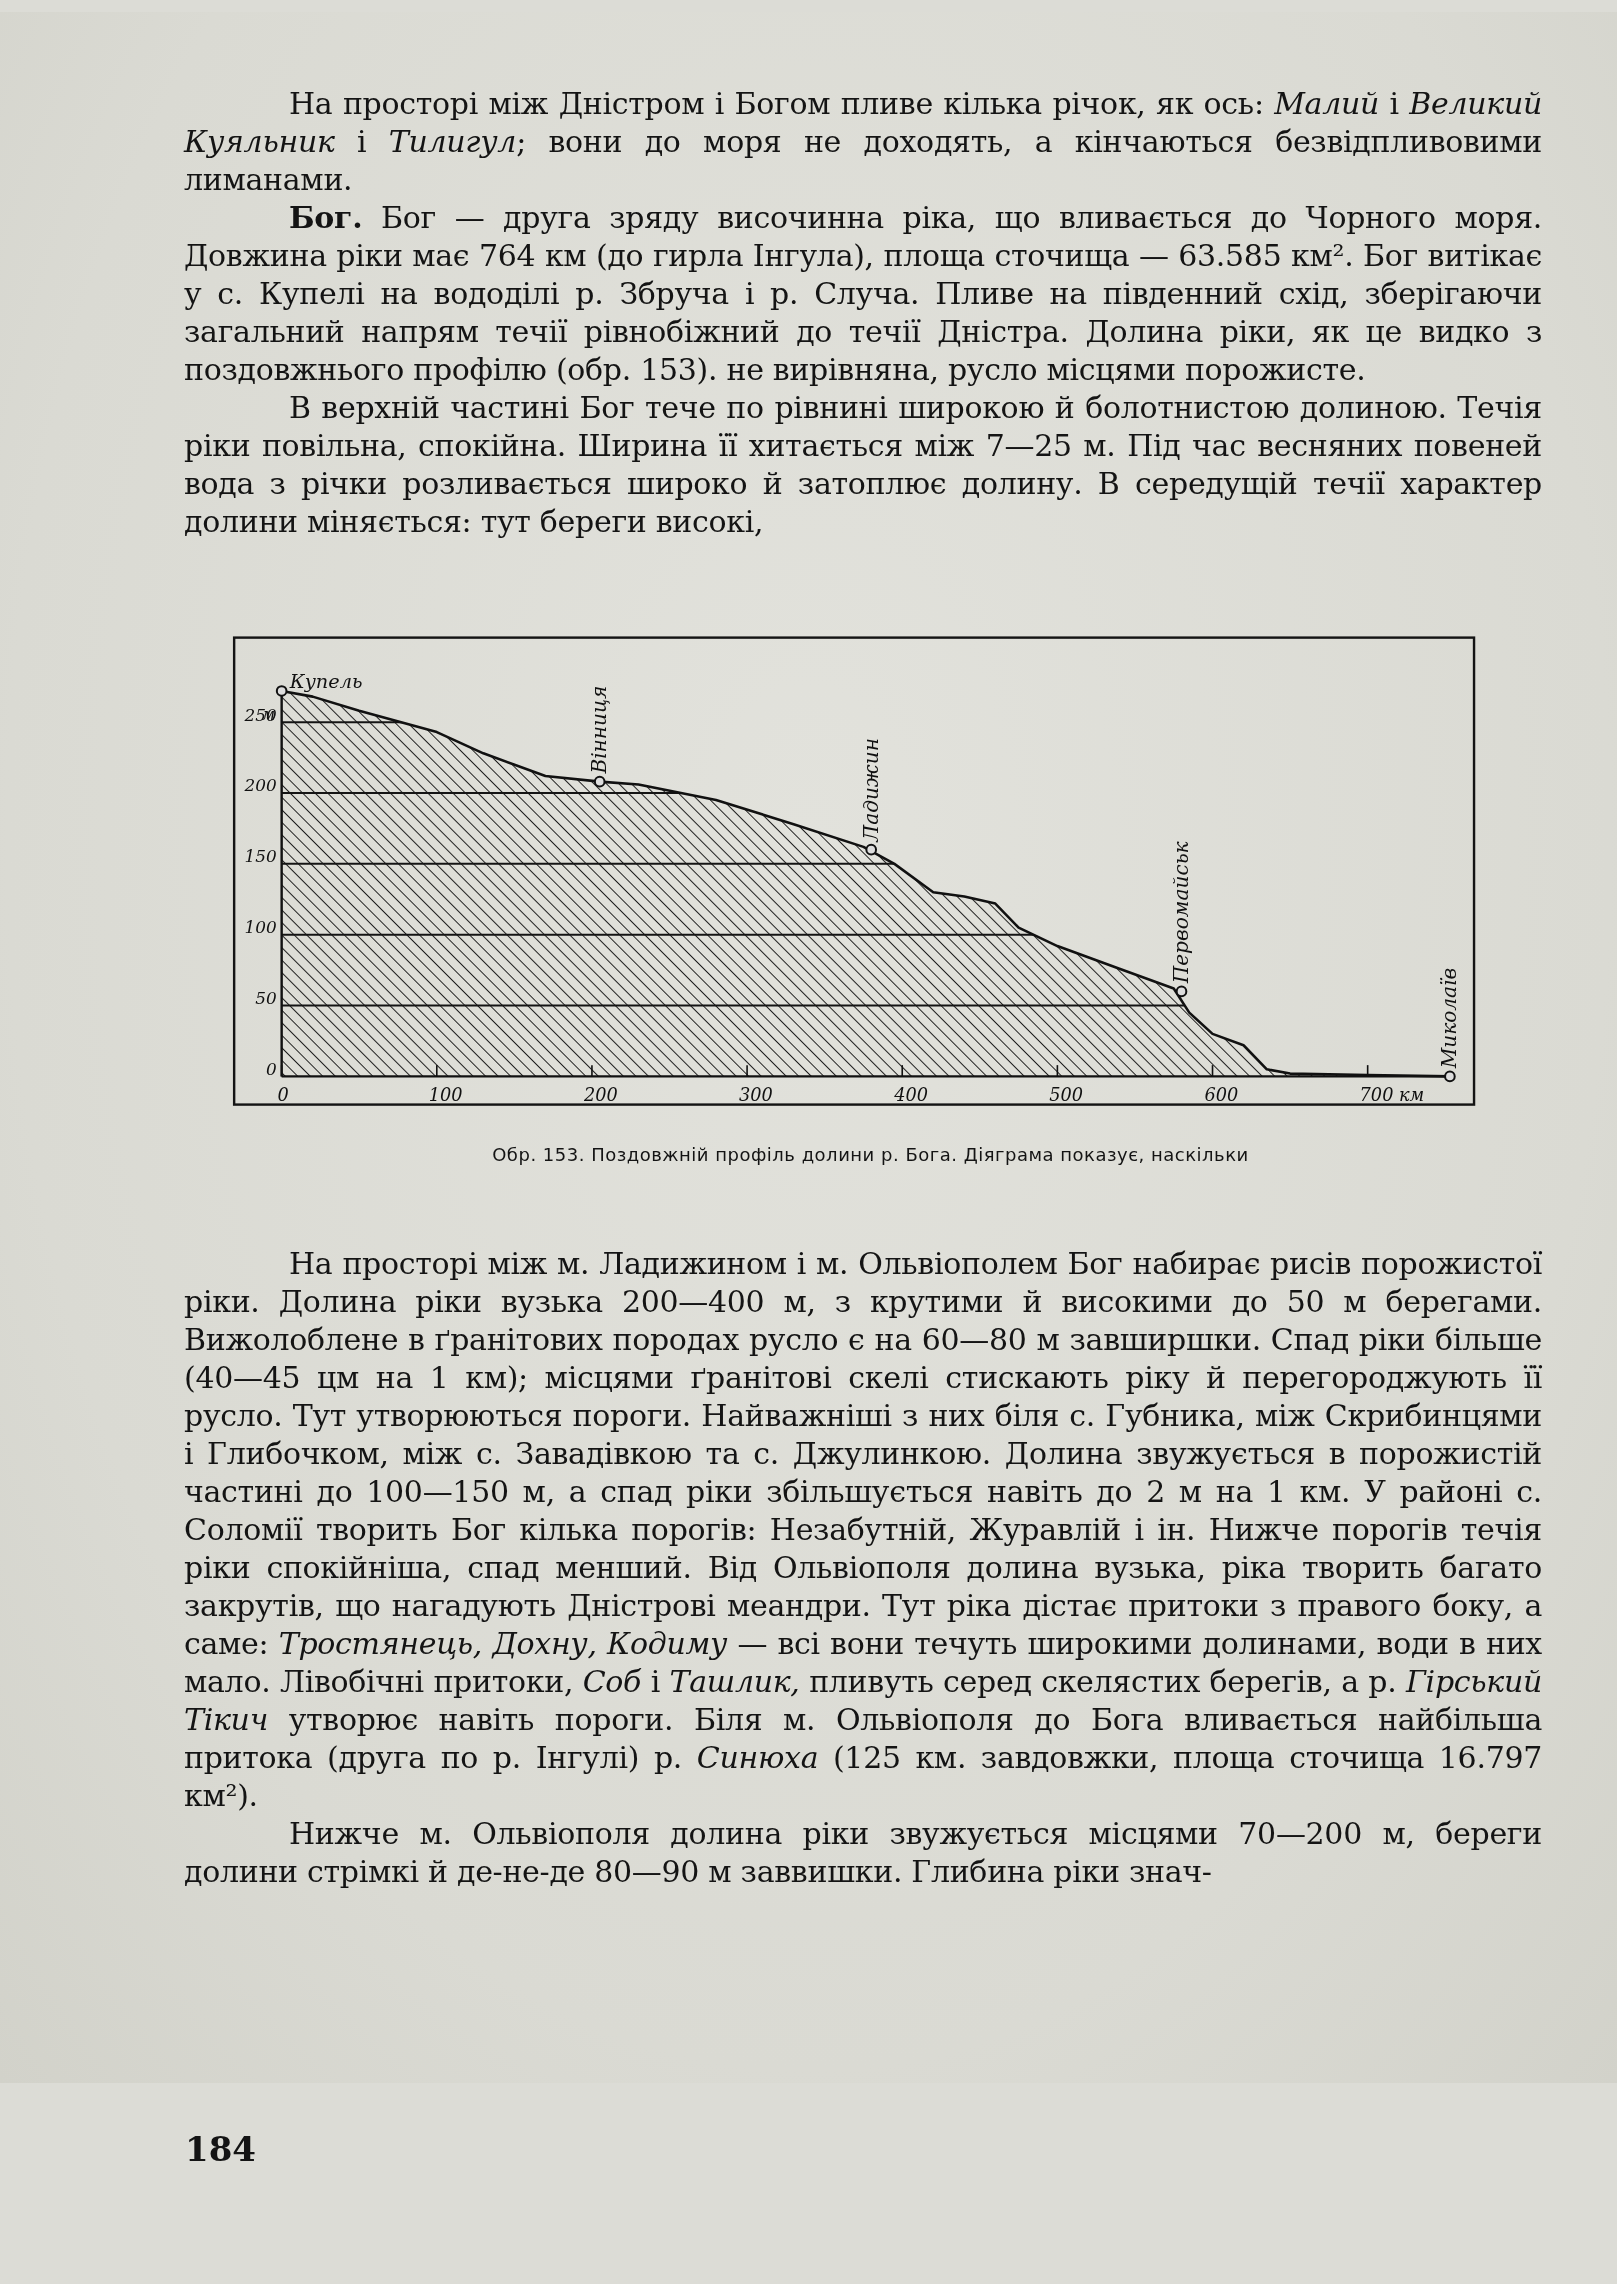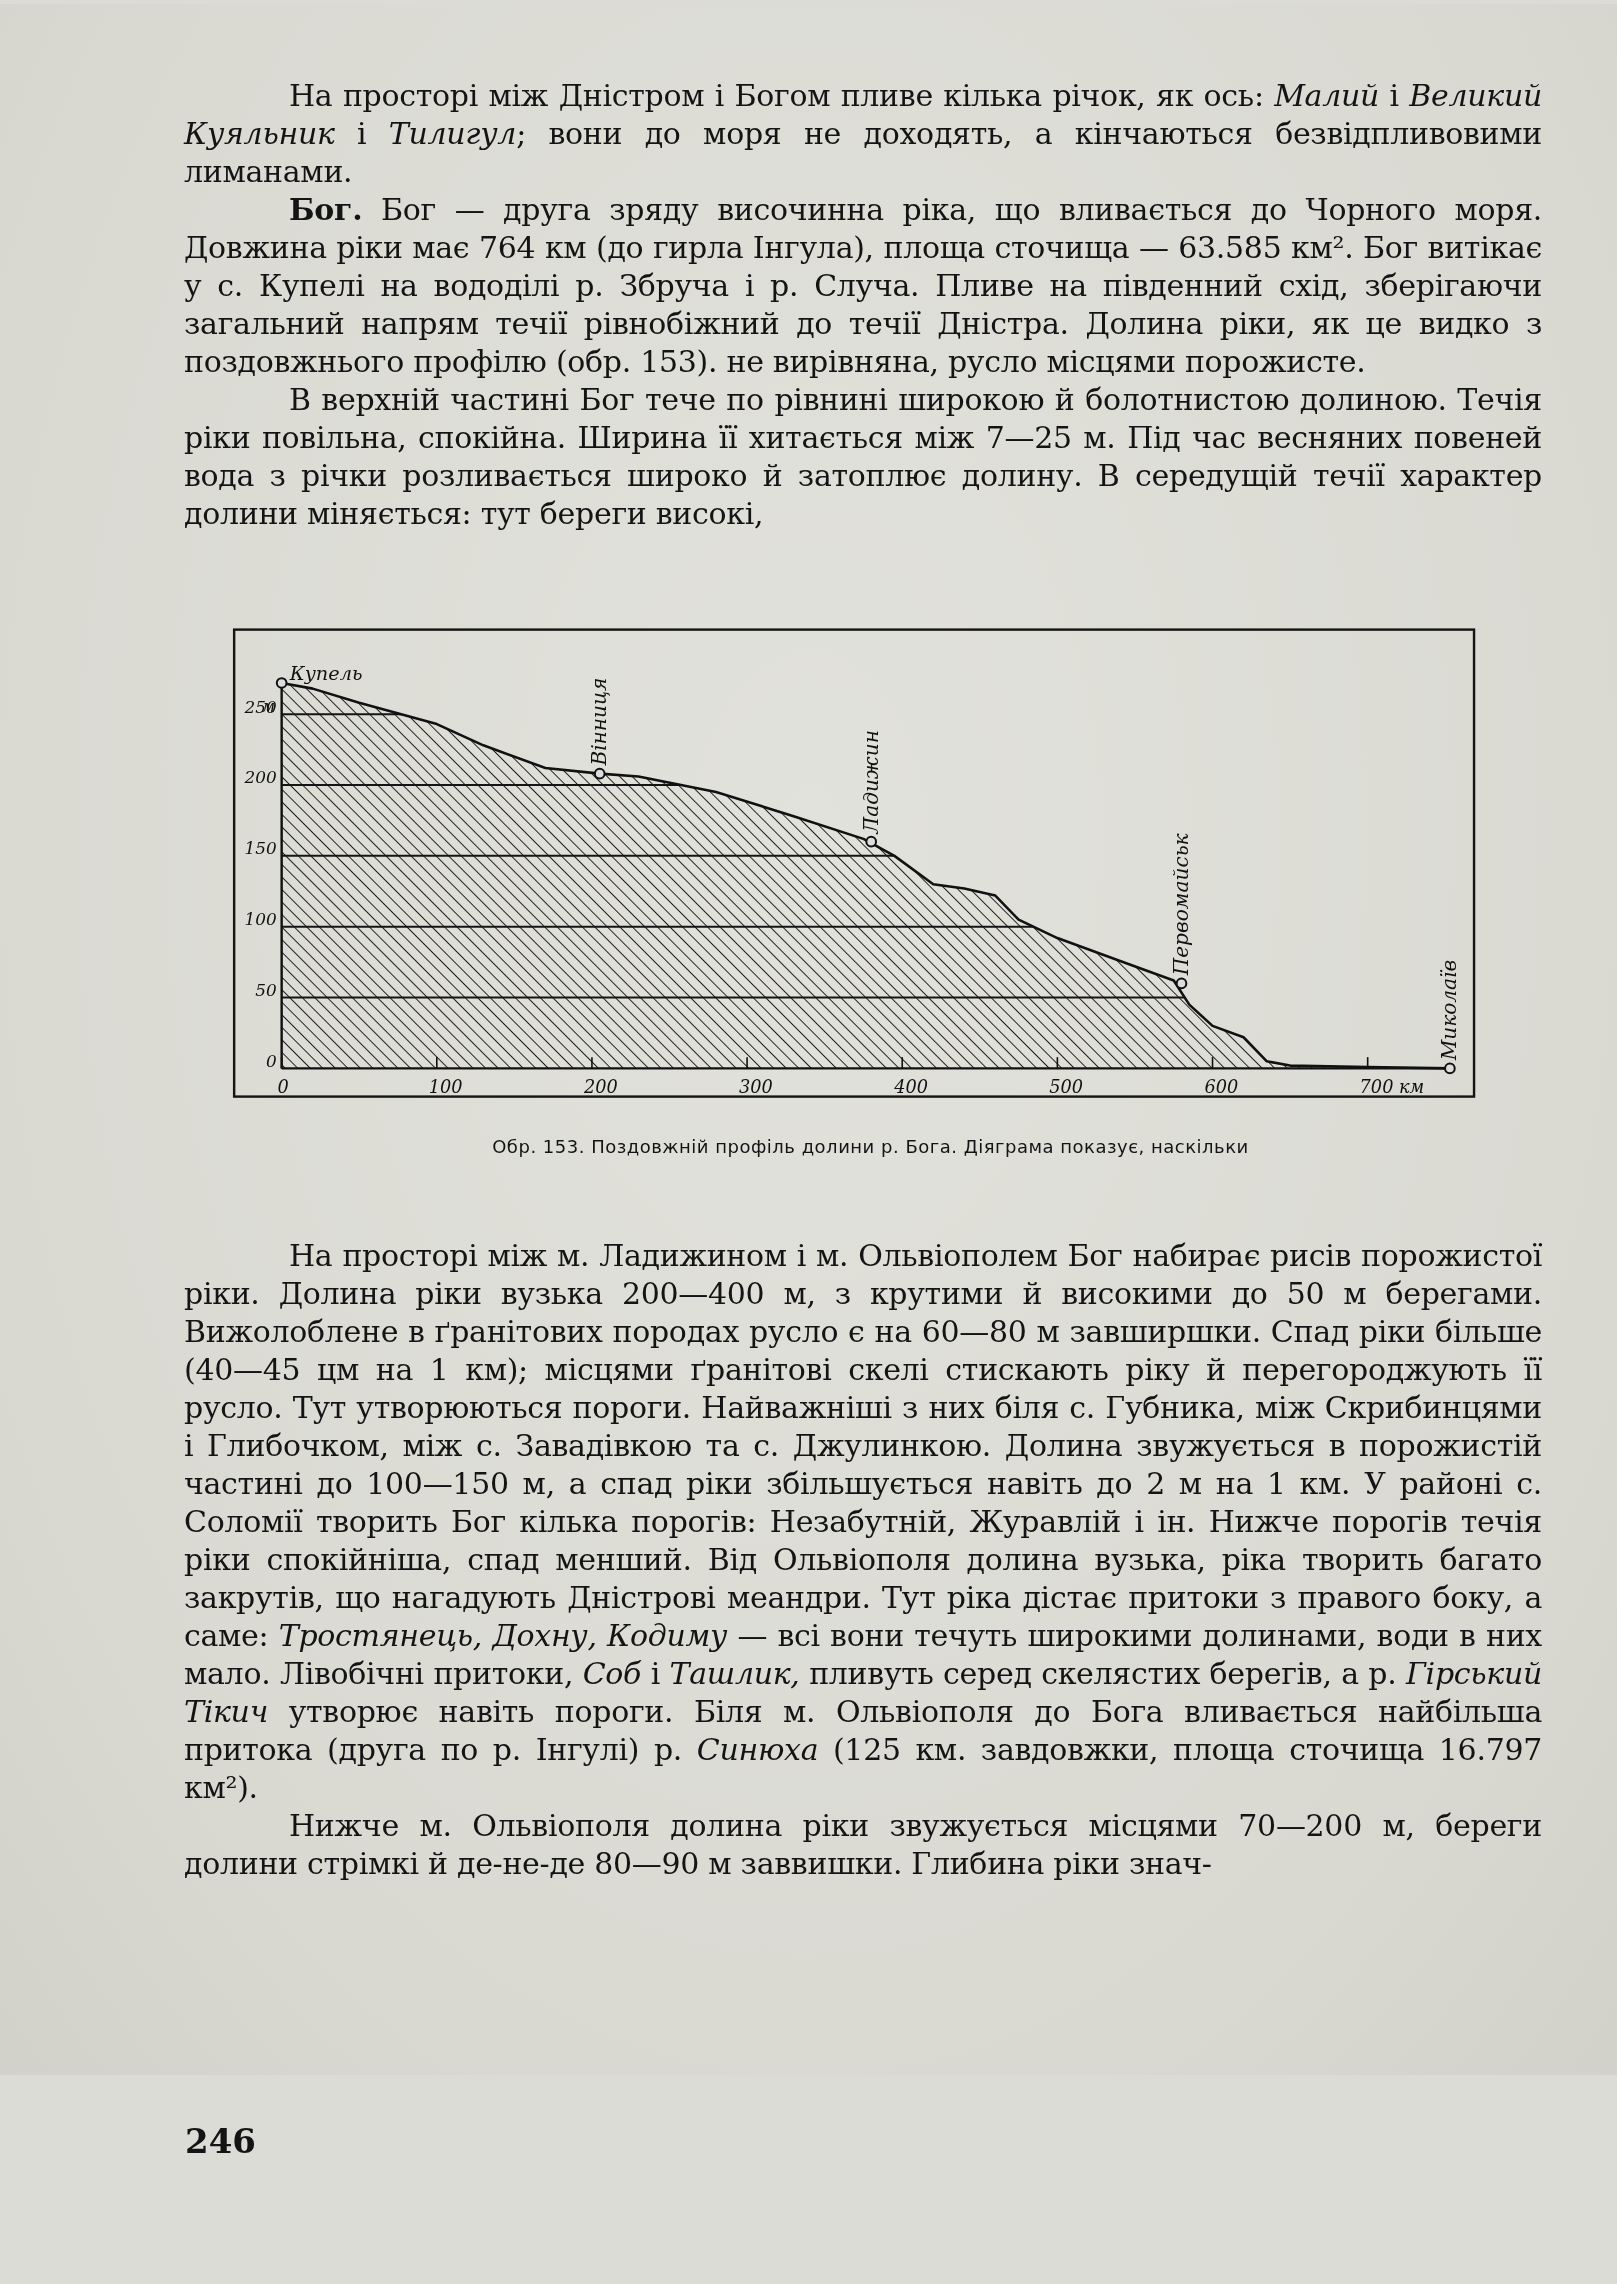--- a/index.html
+++ b/index.html
@@ -3,21 +3,21 @@
 <meta charset="utf-8">
 <style>
   html, body { margin:0; padding:0; }
   body {
     width:1618px; height:2284px; position:relative; overflow:hidden;
     background:#dcdcd6;
     font-family:"DejaVu Serif","Liberation Serif",serif;
     color:#141414;
   }
   .page {
-    position:absolute; left:0; top:4px; width:1618px; height:2071px;
+    position:absolute; left:0; top:12px; width:1618px; height:2071px;
     background: radial-gradient(ellipse at 50% 40%, #e2e2dc 0%, #dadad3 70%, #d2d2ca 100%);
   }
   .text-block {
     position:absolute; left:184px; width:1358px;
     font-family:"DejaVu Serif", serif;
     font-size:30px; line-height:38px;
     text-align:justify;
     letter-spacing:-0.3px;
   }
   .para { margin:0; text-indent:105px; }
@@ -118,15 +118,15 @@
 
   <div class="caption">
     <div>Обр. 153. Поздовжній профіль долини р. Бога. Діяграма показує, наскільки</div>
   </div>
 
   <div class="text-block" id="block-bottom">
     <p class="para"><span>На просторі між м. Ладижином і м. Ольвіополем Бог набирає рисів порожистої ріки. Долина ріки вузька 200—400 м, з крутими й високими до 50 м берегами. Вижолоблене в ґранітових породах русло є на 60—80 м завширшки. Спад ріки більше (40—45 цм на 1 км); місцями ґранітові скелі стискають ріку й перегороджують її русло. Тут утворюються пороги. Найважніші з них біля с. Губника, між Скрибинцями і Глибочком, між с. Завадівкою та с. Джулинкою. Долина звужується в порожистій частині до 100—150 м, а спад ріки збільшується навіть до 2 м на 1 км. У районі с. Соломії творить Бог кілька порогів: Незабутній, Журавлій і ін. Нижче порогів течія ріки спокійніша, спад менший. Від Ольвіополя долина вузька, ріка творить багато закрутів, що нагадують Дністрові меандри. Тут ріка дістає притоки з правого боку, а саме: </span><i>Тростянець, Дохну, Кодиму</i><span> — всі вони течуть широкими долинами, води в них мало. Лівобічні притоки, </span><i>Соб</i><span> і </span><i>Ташлик,</i><span> пливуть серед скелястих берегів, а р. </span><i>Гірський Тікич</i><span> утворює навіть пороги. Біля м. Ольвіополя до Бога вливається найбільша притока (друга по р. Інгулі) р. </span><i>Синюха</i><span> (125 км. завдовжки, площа сточища 16.797 км²).</span></p>
     <p class="para">Нижче м. Ольвіополя долина ріки звужується місцями 70—200 м, береги долини стрімкі й де-не-де 80—90 м заввишки. Глибина ріки знач-</p>
   </div>
 
-  <div class="page-number">246</div>
+  <div class="page-number">184</div>
 </div>
 
 
 </body></html>

